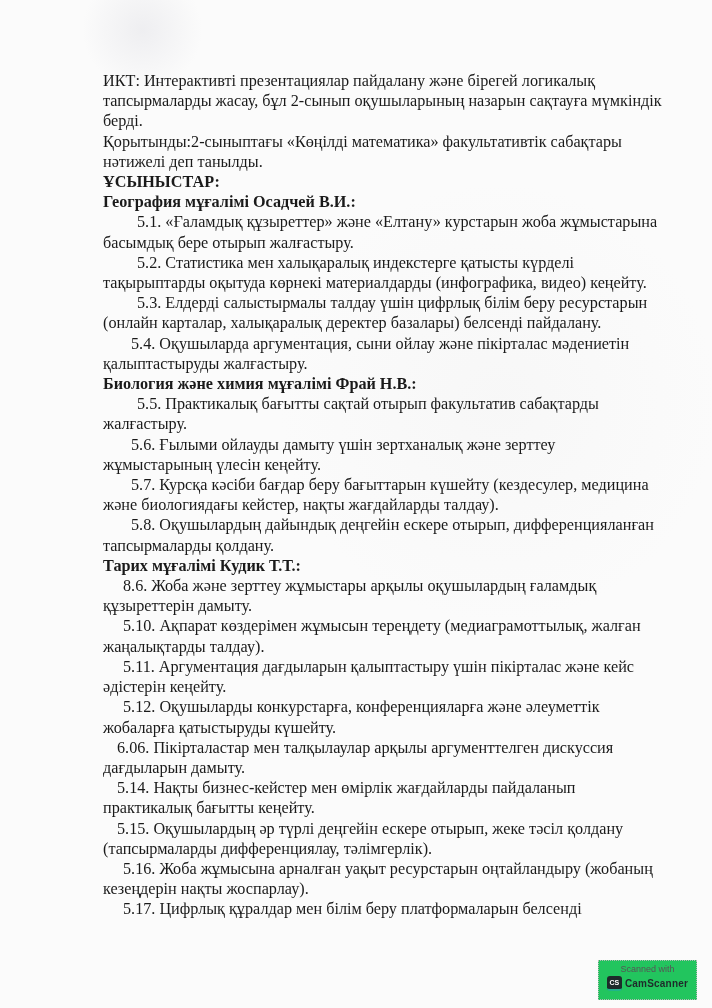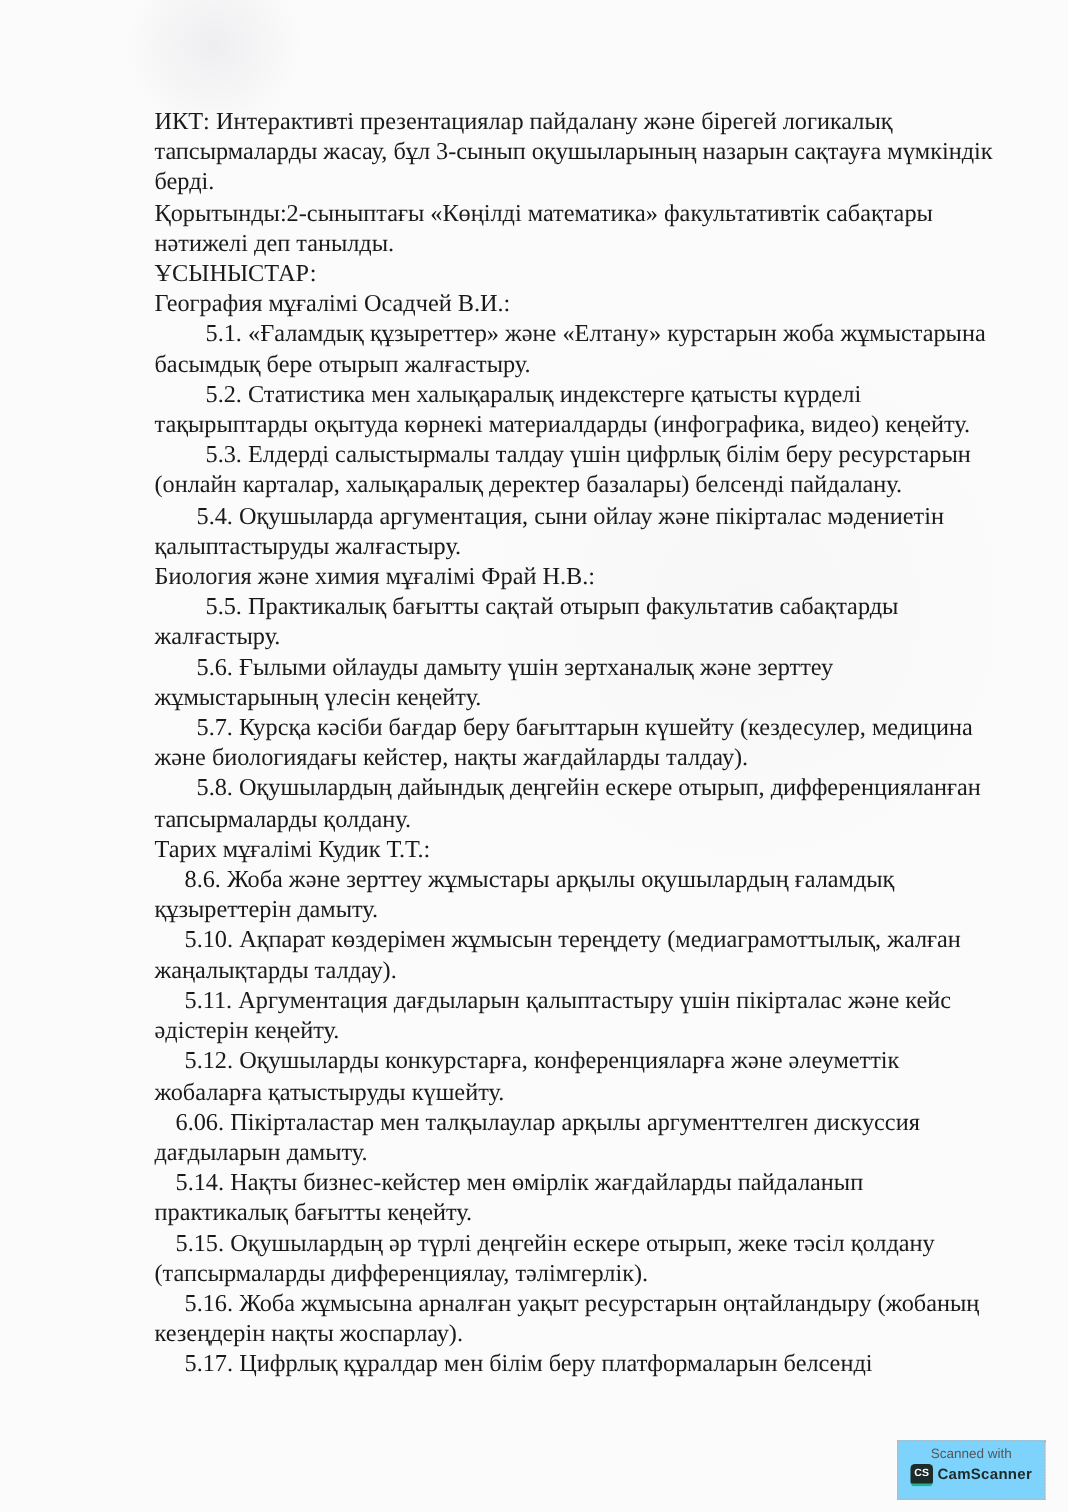--- a/index.html
+++ b/index.html
@@ -15,49 +15,49 @@
       background:
         radial-gradient(circle at 20% 3%, rgba(200,200,210,0.25) 0, rgba(255,255,255,0) 60px),
         radial-gradient(circle at 70% 40%, rgba(230,230,230,0.18) 0, rgba(255,255,255,0) 220px);
       pointer-events: none;
     }
     .doc {
       position: absolute; left: 103px; top: 71px; width: 560px;
       font-size: 16.2px; line-height: 20.2px;
     }
     .doc p { margin: 0; }
-    .bold { font-weight: normal; }
+    .bold { font-weight: bold; }
     .item { margin: 0; }
     .ind1 { text-indent: 34px; }
     .ind2 { text-indent: 28px; }
     .ind3 { text-indent: 20px; }
     .ind4 { text-indent: 14px; }
     .watermark {
       position: absolute; left: 598px; top: 960px; width: 97px; height: 38px;
-      border: 1px dotted #b8b8b8; background: #7dd3fc;
+      border: 1px dotted #b8b8b8; background: #22c55e;
       font-family: "Liberation Sans", sans-serif;
       text-align: center;
     }
     .wm-top { font-size: 9px; color: #555; margin-top: 3px; line-height: 11px; }
     .wm-row { display: flex; align-items: center; justify-content: center; gap: 3px; margin-top: 1px; }
     .wm-logo {
       width: 15px; height: 13px; border-radius: 3px;
       background: #1d2b2a; color: #fff; font-size: 7px; font-weight: bold;
       display: flex; align-items: center; justify-content: center;
       border-bottom: 2px solid #1fb58a;
     }
     .wm-brand { font-size: 10px; font-weight: bold; color: #1e2a2a; letter-spacing: 0.2px; }
   </style>
 </head>
 <body>
 
 <div class="page-noise"></div>
 
 <div class="doc">
-  <p>ИКТ: Интерактивті презентациялар пайдалану және бірегей логикалық тапсырмаларды жасау, бұл 3-сынып оқушыларының назарын сақтауға мүмкіндік берді.</p>
+  <p>ИКТ: Интерактивті презентациялар пайдалану және бірегей логикалық тапсырмаларды жасау, бұл 2-сынып оқушыларының назарын сақтауға мүмкіндік берді.</p>
   <p>Қорытынды:2-сыныптағы «Көңілді математика» факультативтік сабақтары нәтижелі деп танылды.</p>
   <p class="bold">ҰСЫНЫСТАР:</p>
 
   <div>
     <p class="bold">География мұғалімі Осадчей В.И.:</p>
     <p class="item ind1">5.1. «Ғаламдық құзыреттер» және «Елтану» курстарын жоба жұмыстарына басымдық бере отырып жалғастыру.</p>
     <p class="item ind1">5.2. Статистика мен халықаралық индекстерге қатысты күрделі тақырыптарды оқытуда көрнекі материалдарды (инфографика, видео) кеңейту.</p>
     <p class="item ind1">5.3. Елдерді салыстырмалы талдау үшін цифрлық білім беру ресурстарын (онлайн карталар, халықаралық деректер базалары) белсенді пайдалану.</p>
     <p class="item ind2">5.4. Оқушыларда аргументация, сыни ойлау және пікірталас мәдениетін қалыптастыруды жалғастыру.</p>
   </div>

